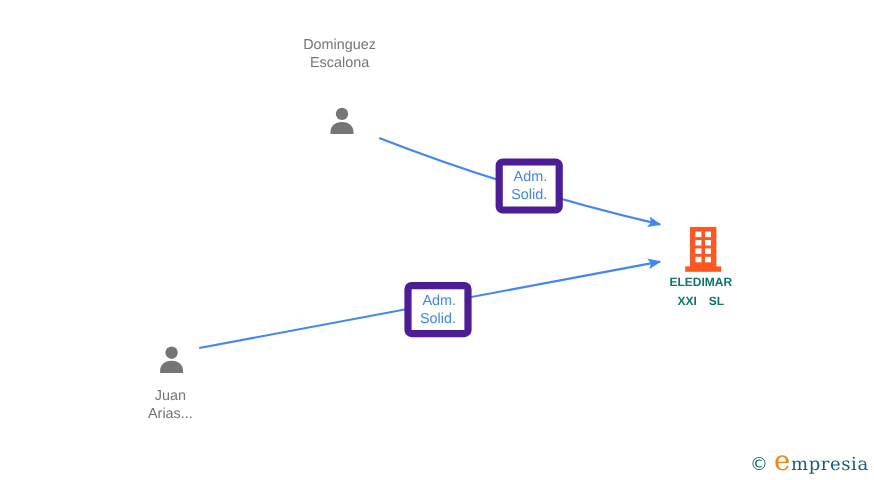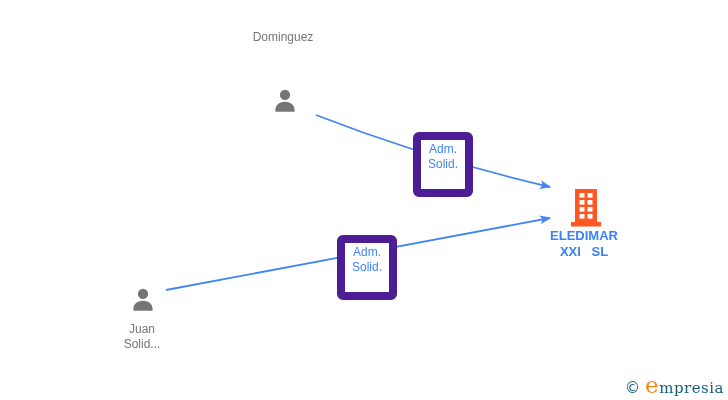--- a/index.html
+++ b/index.html
@@ -36,41 +36,41 @@
     text-align: center;
     color: #757575;
     font-size: 12px;
     line-height: 15px;
     cursor: pointer;
   }
   .company-label {
     position: absolute;
     width: 140px;
     text-align: center;
-    color: #3b82f6;
-    font-size: 13px;
+    color: #0f766e;
+    font-size: 10px;
     font-weight: bold;
     line-height: 16px;
     cursor: pointer;
   }
   .company-label .line2 {
     word-spacing: 7px;
     text-align: center;
   }
   .edge-chip {
     position: absolute;
     box-sizing: border-box;
     background: #ffffff;
-    border: 8px solid #4c1d95;
+    border: 6px solid #4c1d95;
     border-radius: 6px;
-    padding: 2px 7px 17px 7px;
+    padding: 2px 7px 2px 7px;
     color: #4285f4;
     font-size: 12px;
     line-height: 15px;
-    text-align: center;
+    text-align: right;
     min-width: 44px;
   }
   .brand-watermark {
     position: absolute;
     right: 4px;
     bottom: 3px;
     display: flex;
     align-items: baseline;
     gap: 5px;
     user-select: none;
@@ -102,37 +102,38 @@
       <marker id="arrowhead" markerUnits="userSpaceOnUse" markerWidth="11" markerHeight="9" viewBox="0 0 11 9" refX="10" refY="4.5" orient="auto">
         <path d="M0,0 L11,4.5 L0,9 L2.5,4.5 z" fill="#4285f4"></path>
       </marker>
     </defs>
     <path d="M316,115 Q426,158 550,187" fill="none" stroke="#4285f4" stroke-width="1.8" marker-end="url(#arrowhead)"></path>
     <path d="M166,290 L550,218" fill="none" stroke="#4285f4" stroke-width="1.8" marker-end="url(#arrowhead)"></path>
   </svg>
 
   <div class="name-label" style="left:213px; top:30px;">
     <div>Dominguez</div>
+    <div>Escalona</div>
   </div>
   <div class="node person-icon" style="left:271px; top:87px;">
     <svg width="28" height="28" viewBox="0 0 24 24">
       <circle cx="12" cy="6.8" r="4.4" fill="#757575"></circle>
       <path d="M12,12.6 c-5.4,0 -8.2,3.2 -8.2,7.2 v1.4 h16.4 v-1.4 c0,-4 -2.8,-7.2 -8.2,-7.2 z" fill="#757575"></path>
     </svg>
   </div>
 
   <div class="node person-icon" style="left:129px; top:286px;">
     <svg width="28" height="28" viewBox="0 0 24 24">
       <circle cx="12" cy="6.8" r="4.4" fill="#757575"></circle>
       <path d="M12,12.6 c-5.4,0 -8.2,3.2 -8.2,7.2 v1.4 h16.4 v-1.4 c0,-4 -2.8,-7.2 -8.2,-7.2 z" fill="#757575"></path>
     </svg>
   </div>
   <div class="name-label" style="left:72px; top:322px;">
     <div>Juan</div>
-    <div>Solid...</div>
+    <div>Arias...</div>
   </div>
 
   <div class="node" style="left:570px; top:189px;">
     <svg width="32" height="38" viewBox="0 0 32 38">
       <rect x="5" y="0" width="22" height="34" fill="#ff5722"></rect>
       <rect x="1" y="33" width="30" height="4.5" fill="#ff5722"></rect>
       <g fill="#ffffff">
         <rect x="9.5" y="4" width="5" height="4.6"></rect>
         <rect x="17.5" y="4" width="5" height="4.6"></rect>
         <rect x="9.5" y="11" width="5" height="4.6"></rect>

